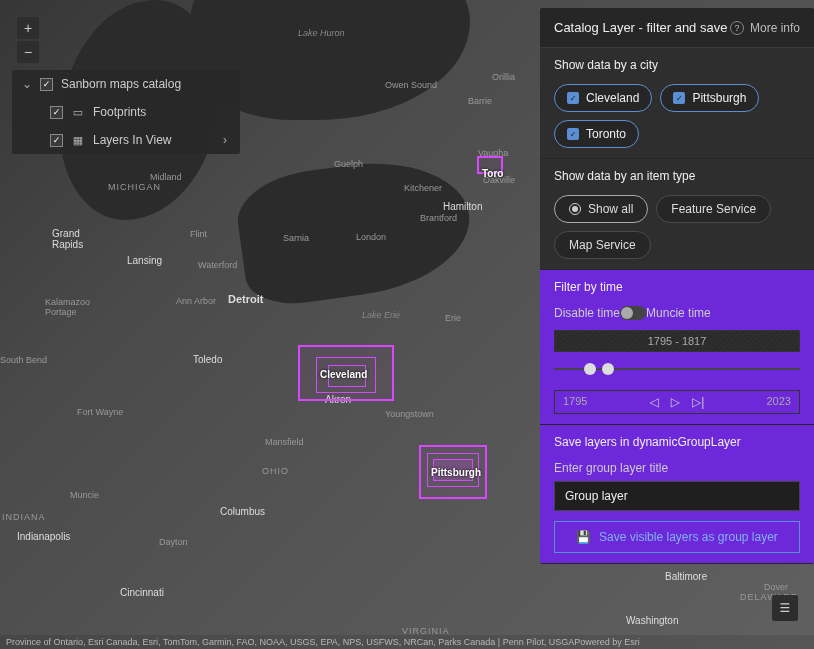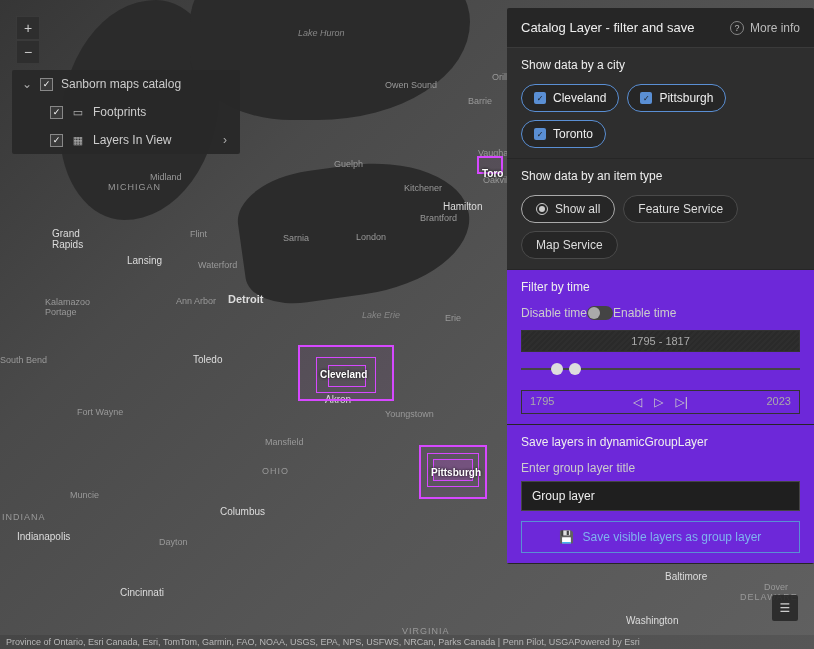--- a/index.html
+++ b/index.html
@@ -26,21 +26,21 @@
 
 .layer-panel { position: absolute; left: 12px; top: 70px; width: 228px; background: rgba(40,40,40,0.95); color: #ccc; border-radius: 2px; }
 .layer-row { display: flex; align-items: center; padding: 7px 8px; font-size: 12px; cursor: pointer; }
 .layer-row.sub { padding-left: 32px; }
 .chev { width: 14px; height: 14px; display: inline-flex; align-items: center; justify-content: center; color: #aaa; }
 .cb { width: 13px; height: 13px; border: 1px solid #888; background: #3a3a3a; margin: 0 8px 0 6px; display: inline-flex; align-items: center; justify-content: center; font-size: 9px; color: #fff; flex-shrink: 0;}
 .cb.checked::after { content: "✓"; }
 .layer-icon { width: 14px; height: 14px; margin-right: 8px; opacity: 0.8; display: inline-flex; align-items: center; justify-content: center; font-size: 11px; }
 .layer-text { flex: 1; }
 
-.panel { position: absolute; right: 0; top: 8px; width: 307px; background: #262626; color: #e0e0e0; border-radius: 2px; }
+.panel { position: absolute; right: 0; top: 8px; width: 274px; background: #262626; color: #e0e0e0; border-radius: 2px; }
 .panel-header { display: flex; align-items: center; justify-content: space-between; padding: 12px 14px; border-bottom: 1px solid #3a3a3a; }
 .panel-title { font-size: 13px; color: #eee; }
 .more-info { display: flex; align-items: center; gap: 6px; color: #bbb; font-size: 12px; cursor: pointer; }
 .more-info .q { width: 14px; height: 14px; border: 1px solid #888; border-radius: 50%; display: inline-flex; align-items: center; justify-content: center; font-size: 9px; }
 
 .section { padding: 10px 14px; background: #2e2e2e; margin-bottom: 1px; }
 .section.light { background: #6d28d9; }
 .section-title { font-size: 12px; color: #eee; margin-bottom: 12px; }
 
 .chip-row { display: flex; gap: 8px; flex-wrap: wrap; }
@@ -209,21 +209,21 @@
           <span>Map Service</span>
         </span>
     </div>
   </div>
 
   <div class="section light">
     <div class="section-title">Filter by time</div>
     <div class="time-toggle-row">
       <span>Disable time</span>
       <span class="toggle"></span>
-      <span>Enable time</span>
+      <span>Muncie time</span>
     </div>
     <div class="time-box">1795 - 1817</div>
     <div class="slider-track">
       <div class="slider-line"></div>
       <div class="slider-thumb thumb1"></div>
       <div class="slider-thumb thumb2"></div>
     </div>
     <div class="time-controls">
       <span>1795</span>
       <span class="play-controls">

